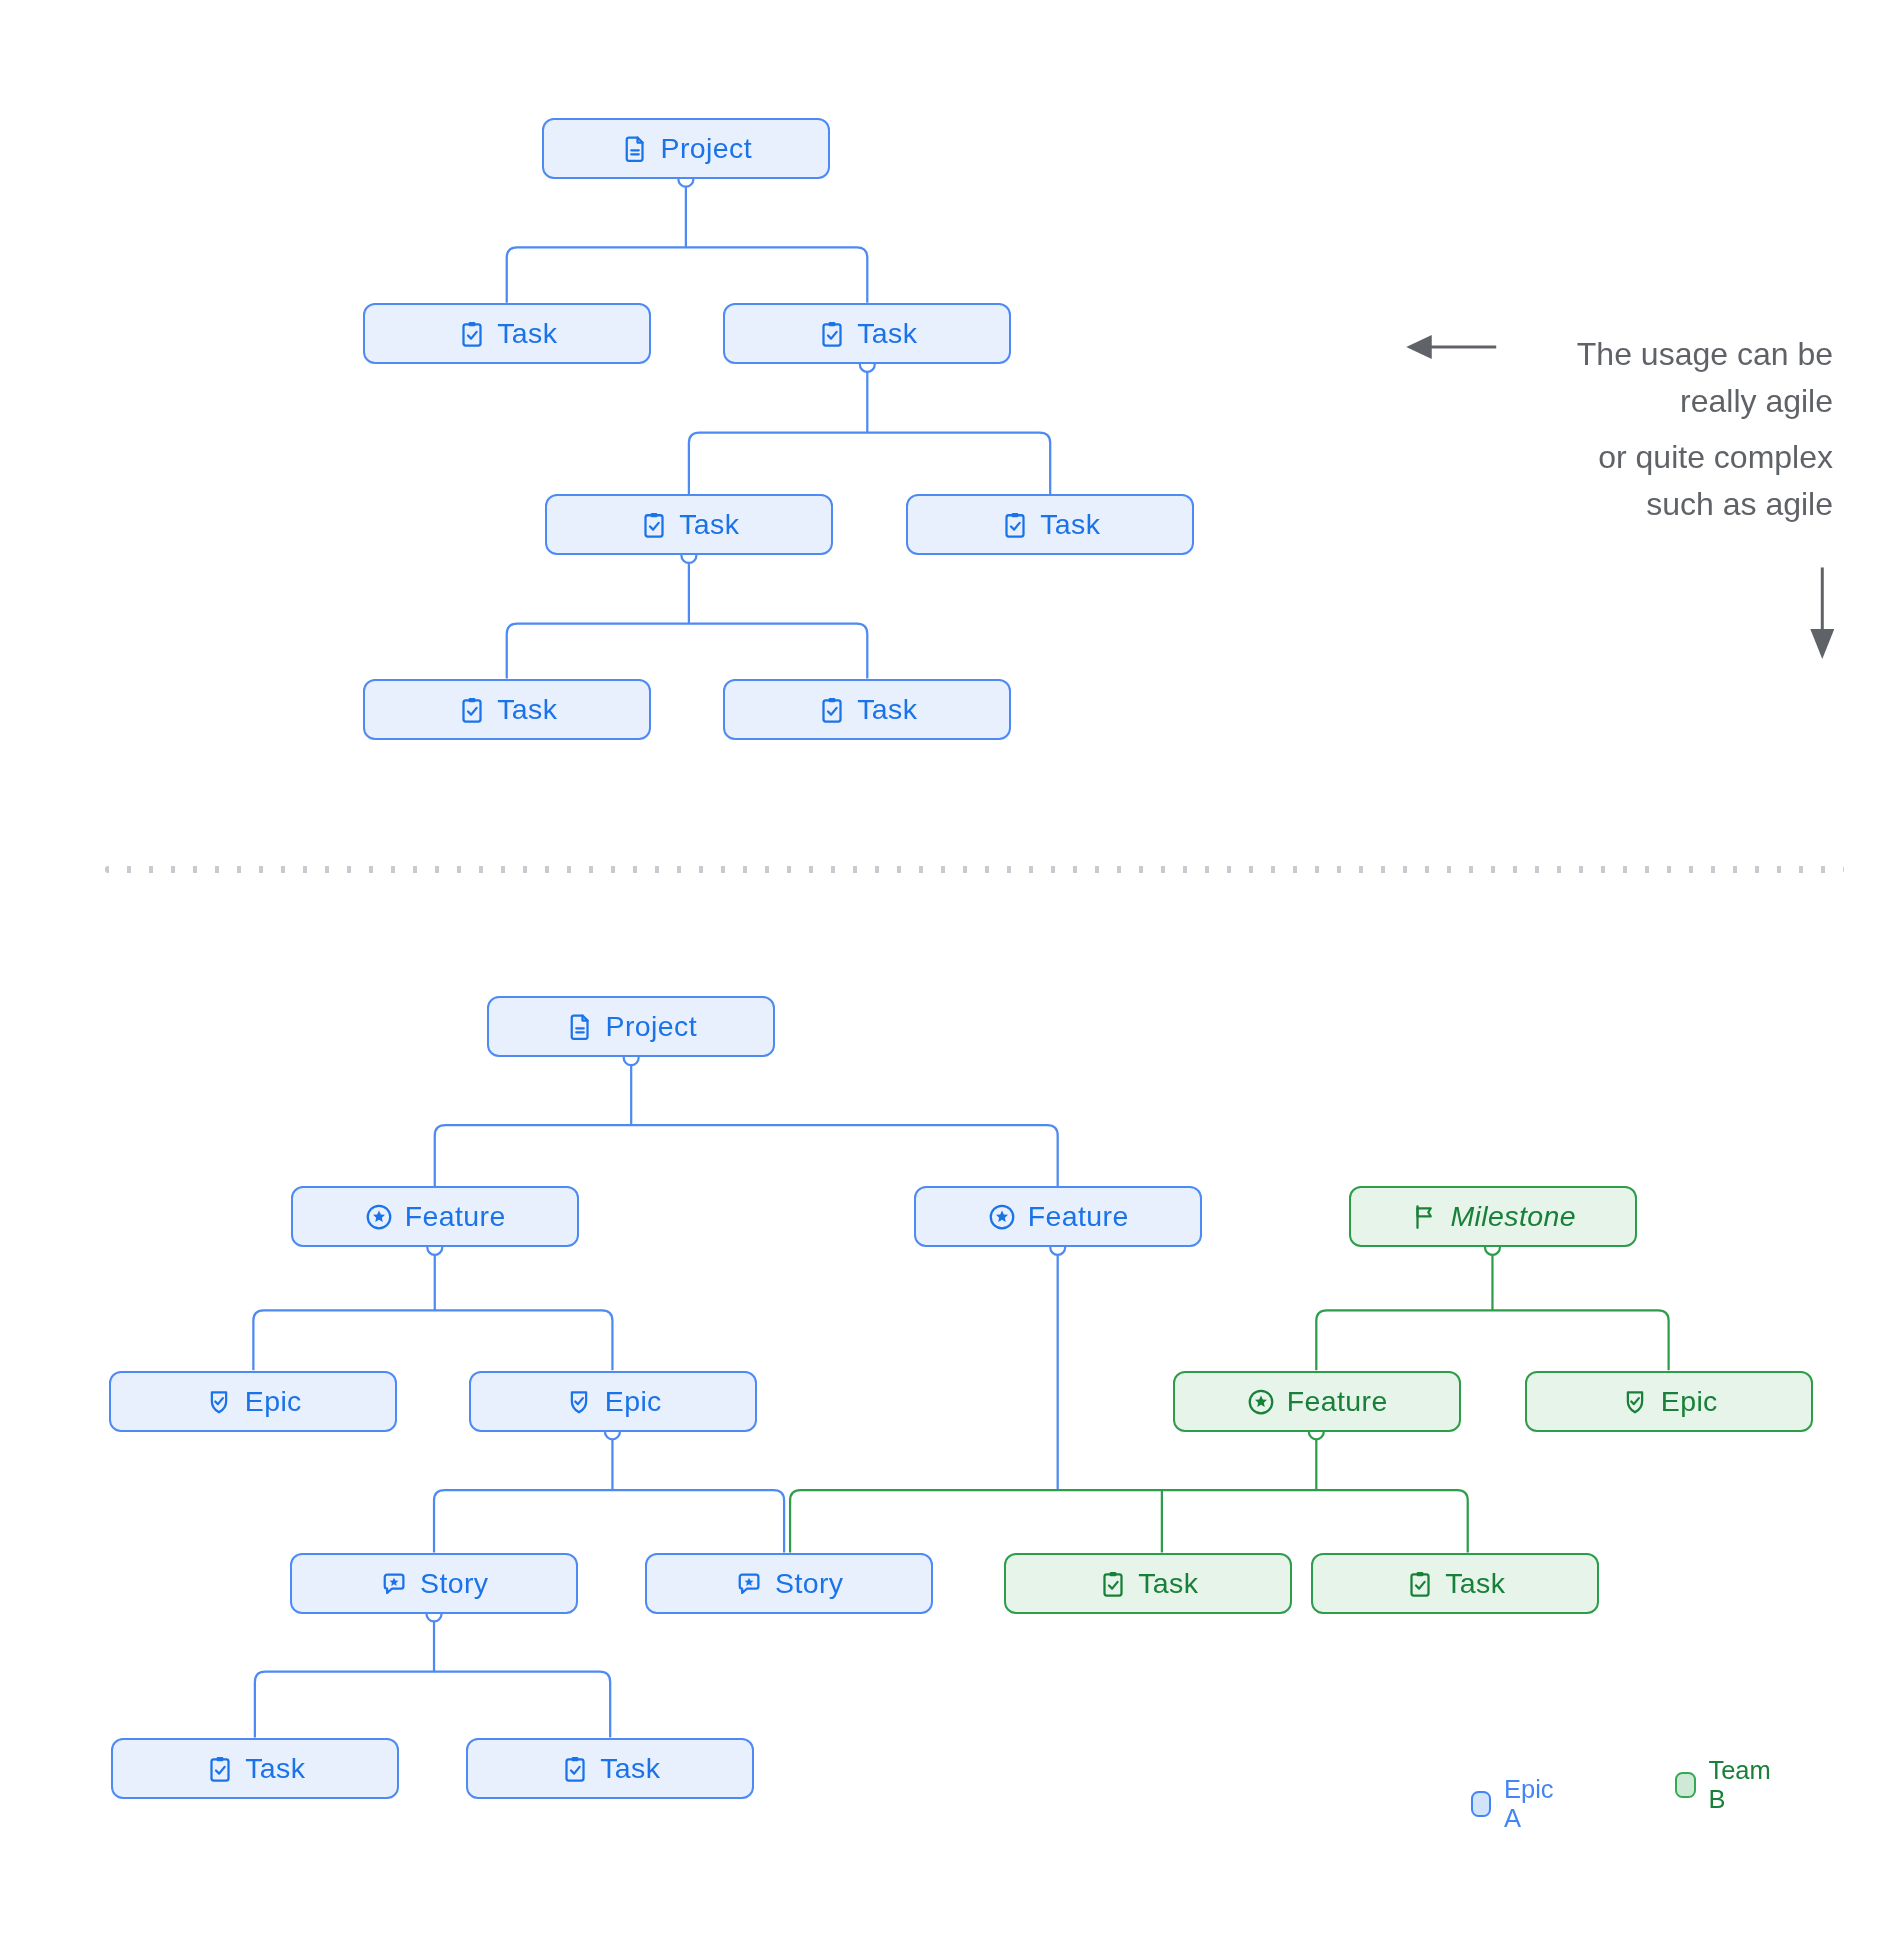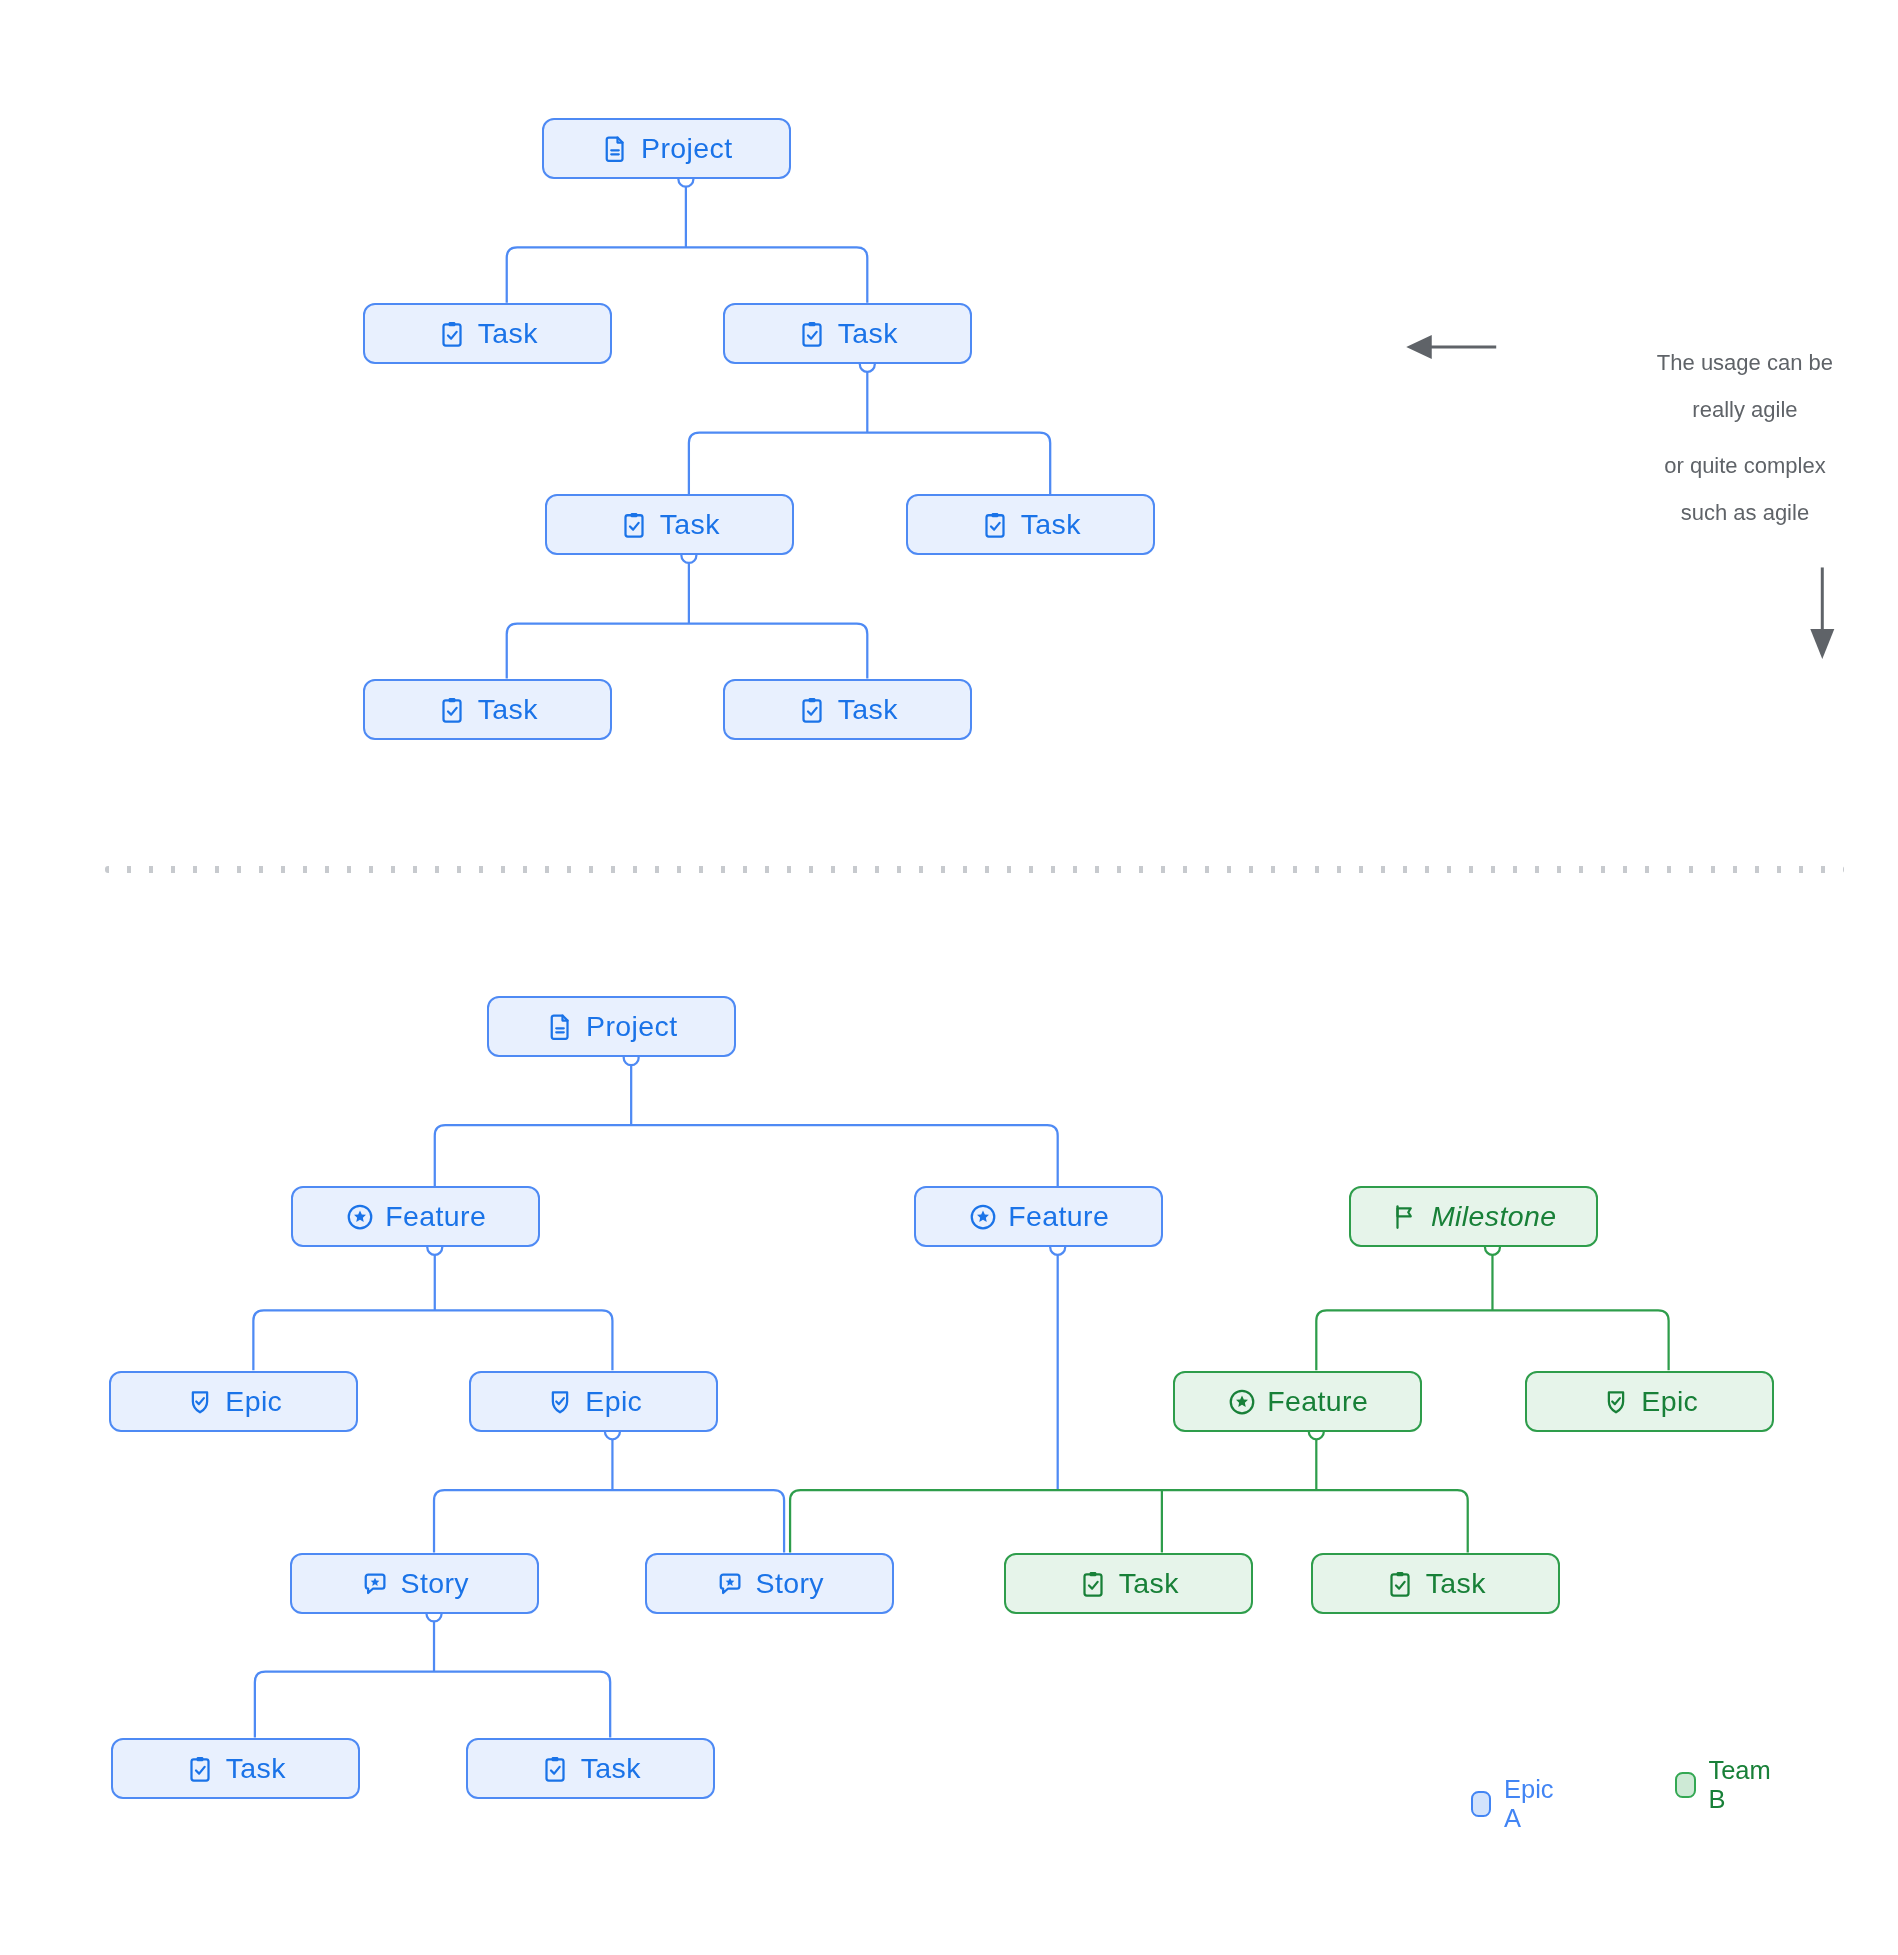--- a/index.html
+++ b/index.html
@@ -5,30 +5,30 @@
   :root{
     --blue-border:#4E8AF4; --blue-fill:#E8F0FE; --blue-text:#1A73E8;
     --green-border:#2E9D4B; --green-fill:#E6F4EA; --green-text:#188038;
     --gray-text:#5F6368; --dot:#C7CACE;
   }
   html,body{margin:0;padding:0;background:#ffffff;}
   body{width:1898px;height:1955px;position:relative;overflow:hidden;
        font-family:"Liberation Sans", sans-serif;}
   #canvas{position:absolute;inset:0;width:1898px;height:1955px;}
   svg.wires{position:absolute;left:0;top:0;pointer-events:none;}
-  .node{position:absolute;width:249px;height:61px;box-sizing:border-box;
+  .node{position:absolute;width:288px;height:61px;box-sizing:border-box;
         border-radius:12px;display:flex;align-items:center;justify-content:center;
         gap:10.5px;}
   .node.team-a{background:var(--blue-fill);border:2.2px solid var(--blue-border);color:var(--blue-text);}
   .node.team-b{background:var(--green-fill);border:2.2px solid var(--green-border);color:var(--green-text);}
   .node .icon{display:flex;align-items:center;}
   .node .icon svg{width:30px;height:30px;display:block;}
   .node .label{font-size:28.5px;font-weight:500;letter-spacing:0.4px;}
-  #annotation{position:absolute;right:65px;top:339px;text-align:center;
-      color:var(--gray-text);font-size:22px;line-height:47px;font-weight:400;}
+  #annotation{position:absolute;right:65px;top:331px;text-align:right;
+      color:var(--gray-text);font-size:32px;line-height:47px;font-weight:400;}
   #annotation .para2{margin-top:9px;}
   #divider{position:absolute;left:105px;top:866px;width:1739px;height:6.7px;
       background:repeating-linear-gradient(to right, var(--dot) 0 3.7px, transparent 3.7px 22px);
       border-radius:3px;}
   #legend{position:absolute;left:0;top:0;}
   .legend-item{position:absolute;display:flex;align-items:center;gap:12.7px;}
   .legend-chip{width:25.5px;height:25.5px;box-sizing:border-box;border-radius:7.5px;border:2.2px solid;}
   .legend-label{font-size:25.5px;font-weight:500;}
   #legend-a{left:1471px;top:1775px;}
   #legend-b{left:1675px;top:1756px;}

